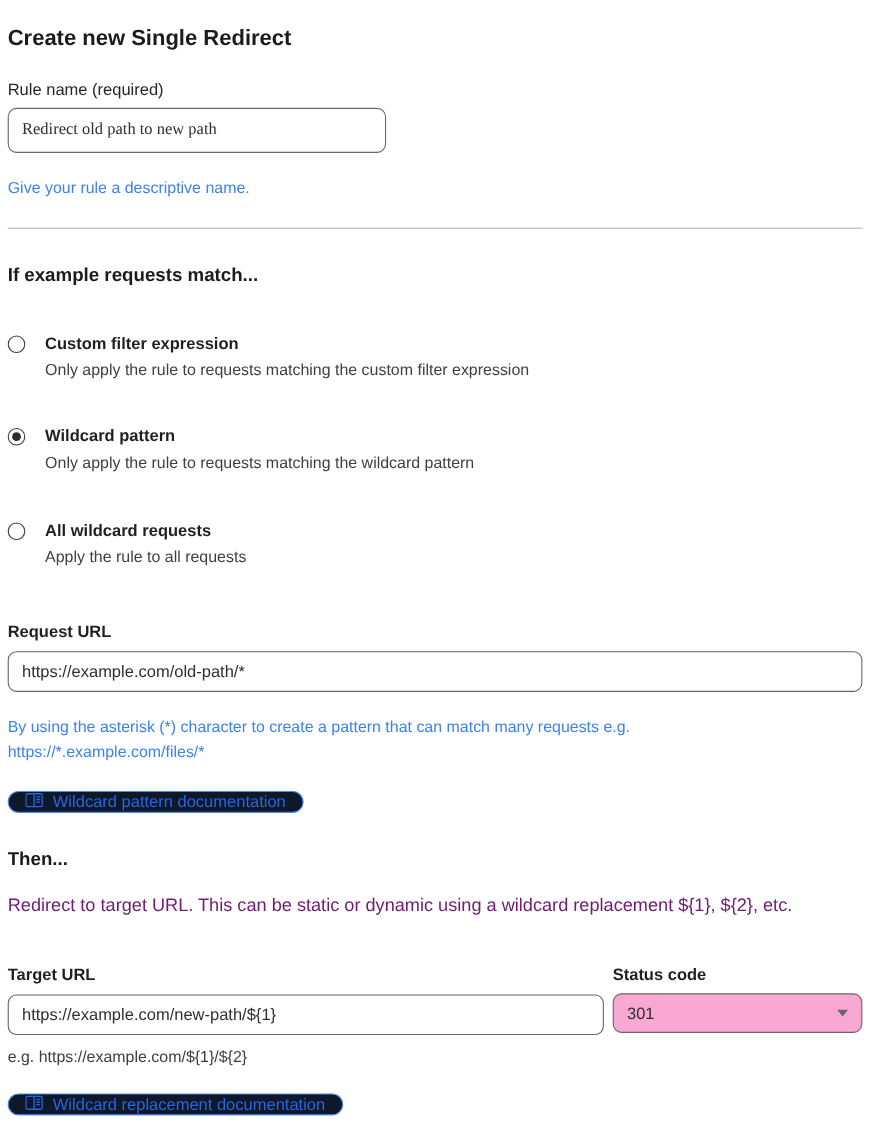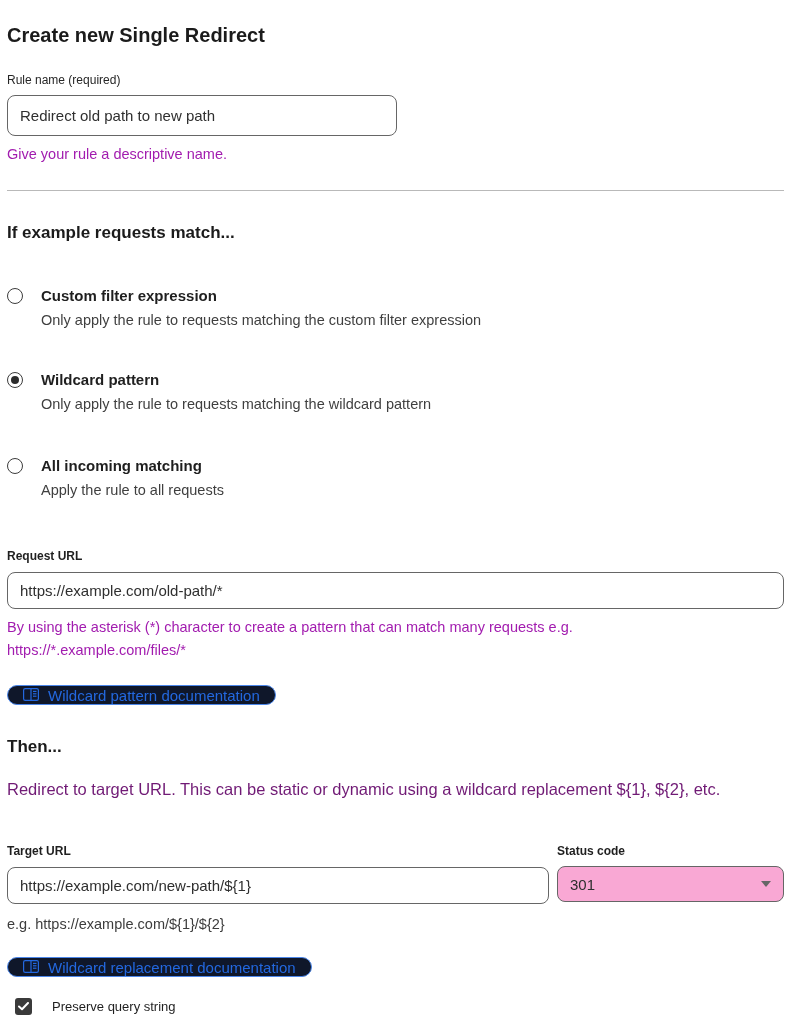--- a/index.html
+++ b/index.html
@@ -7,41 +7,41 @@
   body {
     width: 791px;
     font-family: "Liberation Sans", sans-serif;
     color: #1f1f1f;
     -webkit-font-smoothing: antialiased;
   }
   .container { padding: 24px 7px 10px 7px; }
 
   h1.page-title { font-size: 20px; font-weight: 700; margin: 0; color: #1b1b1b; }
 
-  .field-label { display: block; font-size: 12px; color: #262626; }
+  .field-label { display: block; font-size: 15px; color: #262626; }
   .field-label.bold { font-weight: 700; color: #1f1f1f; }
   .mt-label1 { margin-top: 26px; }
 
   .text-input {
     display: block;
     font-family: inherit;
     font-size: 15px;
     color: #2f2f2f;
     border: 1px solid #666;
     border-radius: 8px;
     padding: 0 12px;
     height: 41px;
     margin-top: 8px;
     background: #fff;
     outline: none;
   }
-  .text-input.rule-name { width: 390px; }
+  .text-input.rule-name { width: 344px; font-family: Liberation Serif, serif; }
   .text-input.full { width: 100%; height: 37px; margin-top: 9px; }
 
-  .help { font-size: 14.5px; color: #a21caf; margin-top: 7px; line-height: 23px; }
+  .help { font-size: 14.5px; color: #3b82f6; margin-top: 21px; line-height: 23px; }
   .help.dark { color: #3d3d3d; margin-top: 9px; }
 
   hr.divider { border: none; border-top: 1px solid #b9b9b9; margin: 24px 0 0 0; }
 
   h2.section-heading { font-size: 17px; font-weight: 700; margin: 32px 0 0 0; color: #1b1b1b; }
 
   .radio-item { display: flex; margin-top: 44px; }
   .radio-item.first { margin-top: 42px; }
   .radio {
     width: 16px; height: 16px; flex: none;
@@ -127,21 +127,21 @@
     <div class="radio on"></div>
     <div class="radio-text">
       <div class="radio-label">Wildcard pattern</div>
       <div class="radio-desc">Only apply the rule to requests matching the wildcard pattern</div>
     </div>
   </div>
 
   <div class="radio-item">
     <div class="radio"></div>
     <div class="radio-text">
-      <div class="radio-label">All incoming matching</div>
+      <div class="radio-label">All wildcard requests</div>
       <div class="radio-desc">Apply the rule to all requests</div>
     </div>
   </div>
 
   <label class="field-label bold request-url-label">Request URL</label>
   <input type="text" class="text-input full" value="https://example.com/old-path/*" style="">
   <div class="help">
     <span>By using the asterisk (*) character to create a pattern that can match many requests e.g.</span><br>
     <span>https://*.example.com/files/*</span>
   </div>

